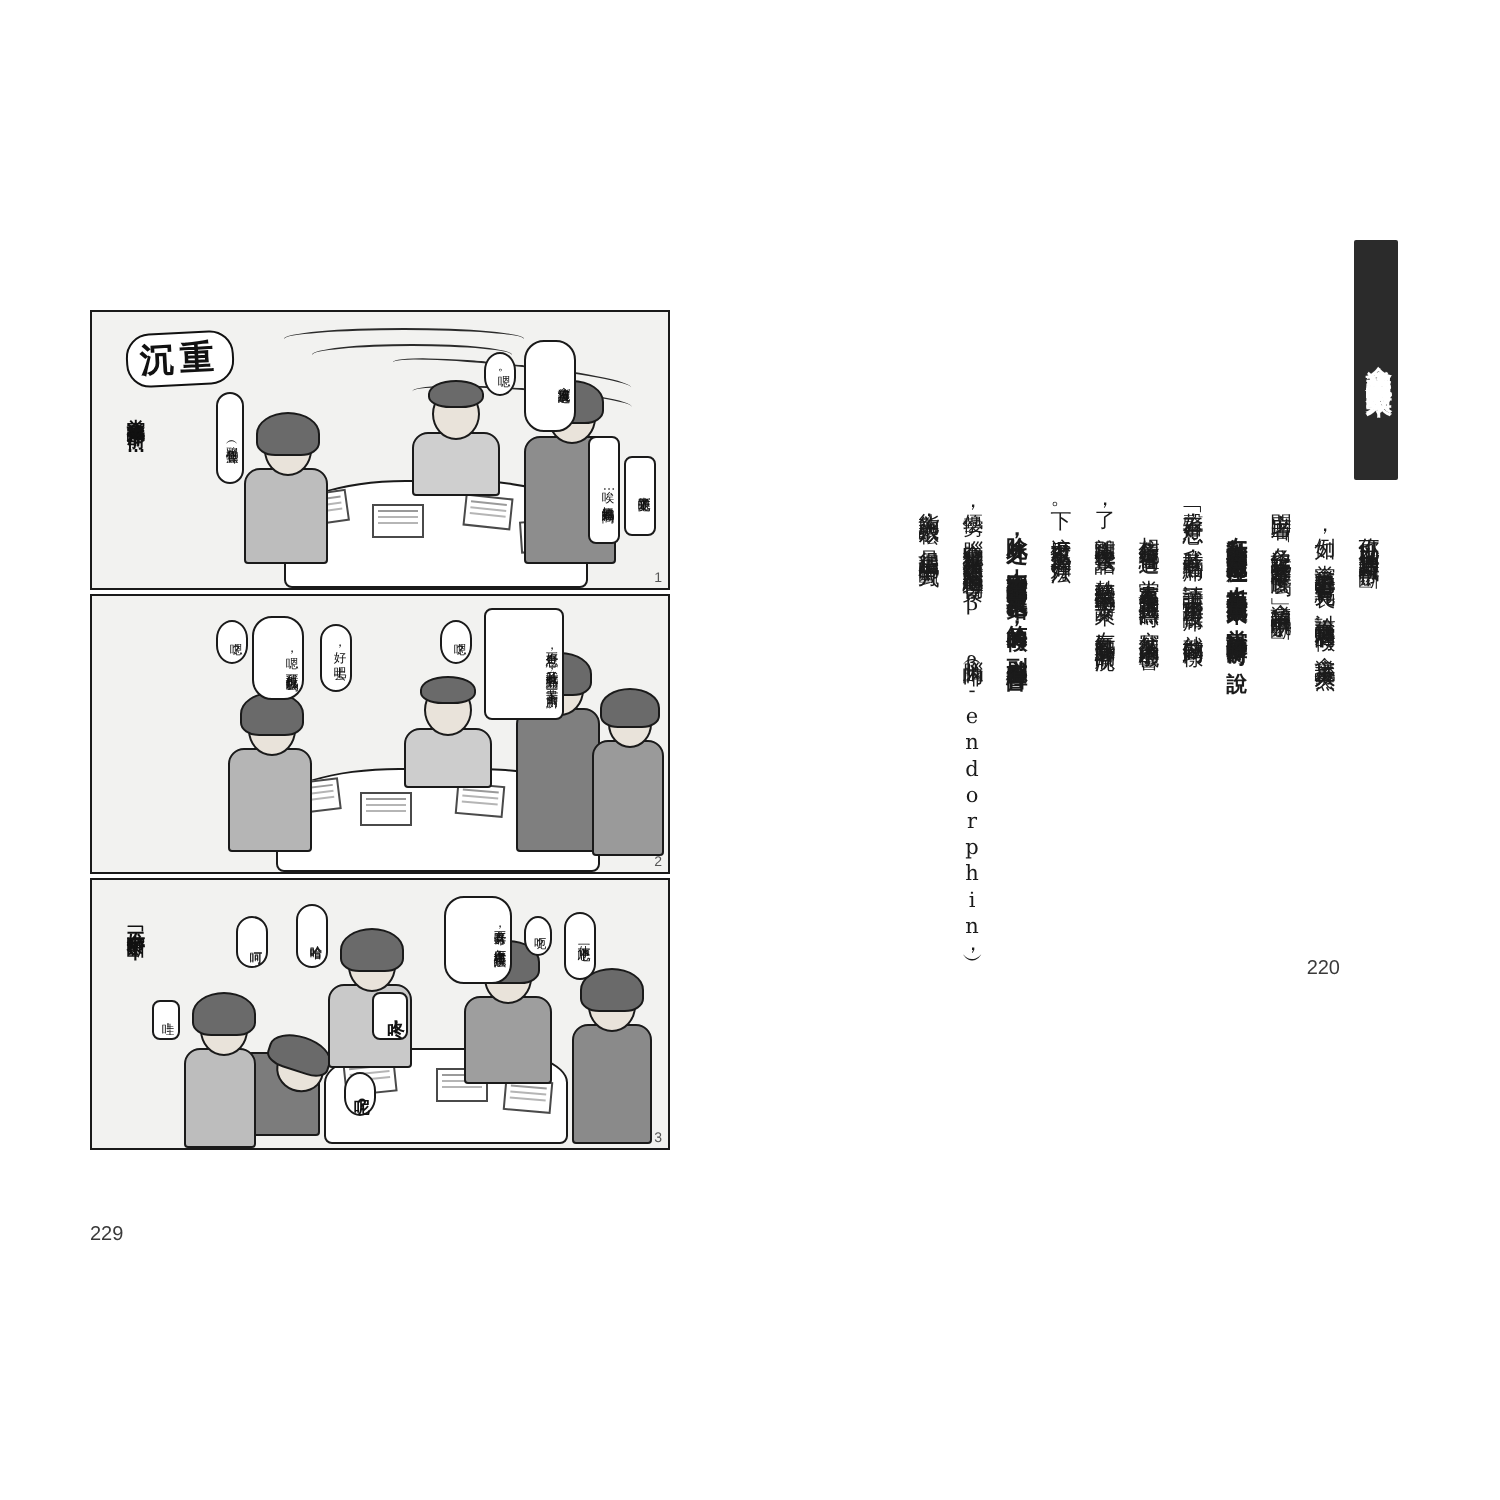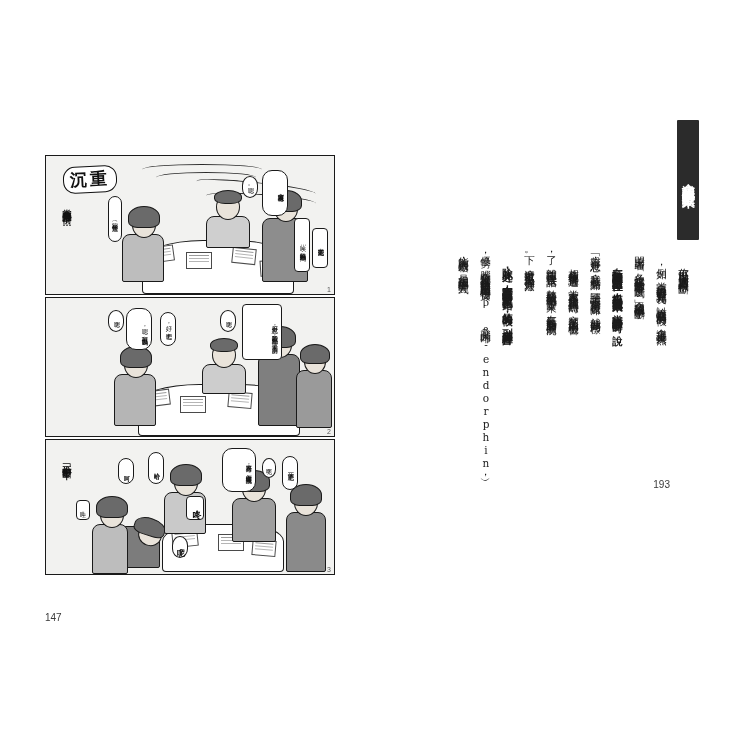--- a/index.html
+++ b/index.html
@@ -223,21 +223,21 @@
       <div class="vline bold indent">在行動上離開會議室的座位，也有改變流程的效果。當討論停滯不前時，說</div>
       <div class="vline">聲「不好意思，我肚子有點痛，請讓我去一下廁所」後離席，就能做到同樣</div>
       <div class="vline indent">相信各位都曾經遇過，當大家在餐會上聊得正熱烈時，突然某個人的手機響</div>
       <div class="vline">了，離開座位去接電話，熱絡的氣氛就一下子安靜下來。在氣氛有點膠著的狀況</div>
       <div class="vline">下。這麼做也不失為一個好方法。</div>
       <div class="vline bold indent">除此之外，大家說些有趣的事一起大笑也不錯。笑的時候，副交感神經會占</div>
       <div class="vline">優勢，腦中會分泌具備鎮靜鎮效果的腦經傳導物質 β 腦內啡（β-endorphin），</div>
       <div class="vline">能夠讓人放鬆，是很理想的中斷方式。</div>
     </div>
 
-    <div class="folio folio-right">193</div>
+    <div class="folio folio-right">220</div>
   </div>
 
   <div class="page-left">
 
     <div class="panel panel-1">
 
       <div class="swoosh" style="left:96px; top:8px; width:120px;"></div>
       <div class="swoosh" style="left:110px; top:16px; width:100px;"></div>
       <div class="swoosh" style="left:150px; top:26px; width:120px; transform:rotate(6deg);"></div>
       <div class="swoosh" style="left:160px; top:38px; width:110px; transform:rotate(4deg);"></div>
@@ -342,16 +342,16 @@
       <div class="bub" style="left:176px; top:8px; width:34px; height:44px;">真要命呀，怎麼會這樣說法！</div>
       <div class="bub" style="left:236px; top:16px; width:16px; height:34px;">休息一下吧！</div>
       <div class="bub spiky" style="left:30px; top:60px; width:14px; height:20px;">哇！</div>
       <div class="bub spiky" style="left:140px; top:56px; width:18px; height:24px; font-size:9px; font-weight:bold;">咚！</div>
       <div class="bub round" style="left:126px; top:96px; width:16px; height:22px; font-size:8px; font-weight:bold;">呢？</div>
       <div class="bub round" style="left:216px; top:18px; width:14px; height:20px;">呃？</div>
 
       <div class="panel-no">3</div>
     </div>
 
-    <div class="folio folio-left" style="left:0; bottom:-48px;">147</div>
+    <div class="folio folio-left" style="left:0; bottom:-48px;">229</div>
   </div>
 
 </div>
 
 </body></html>

